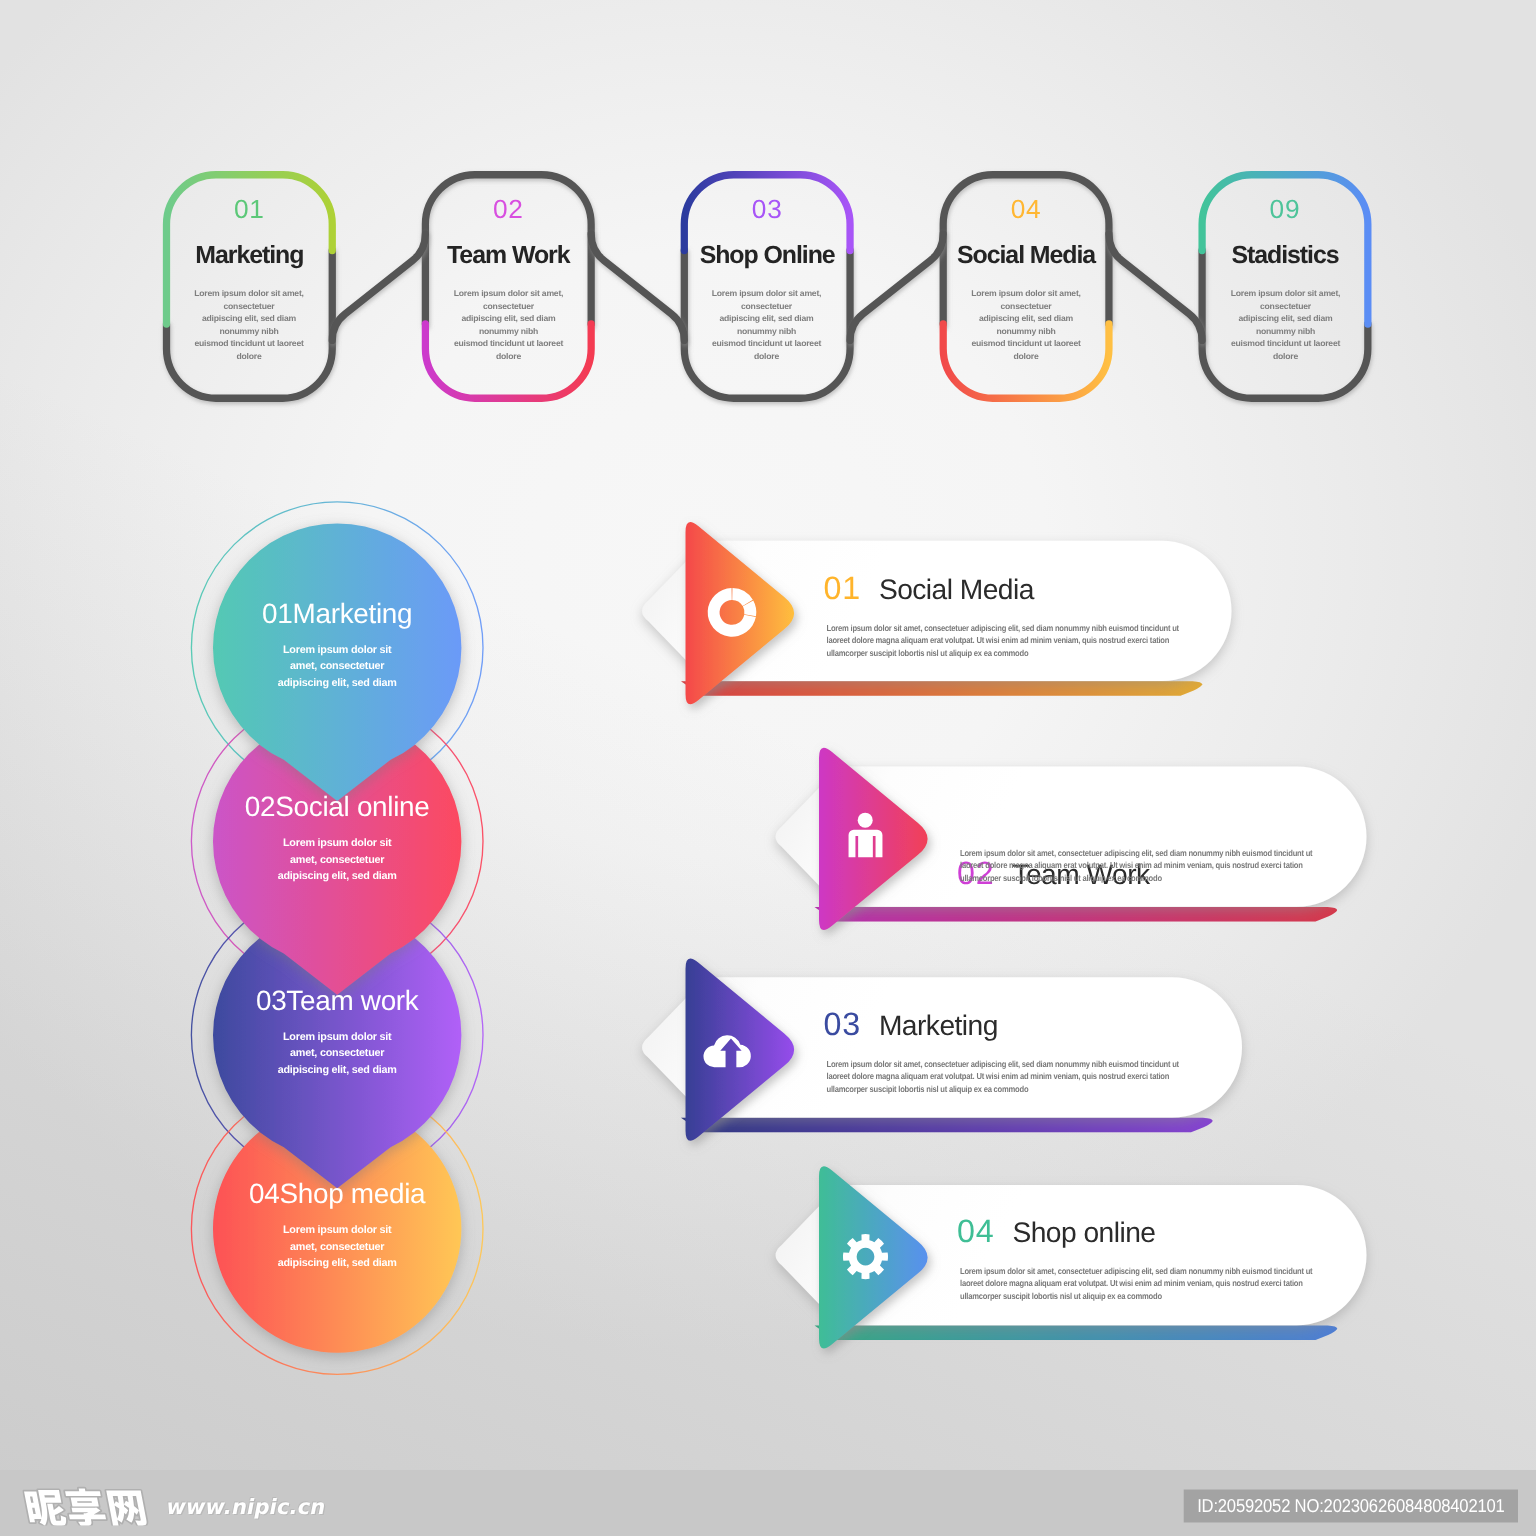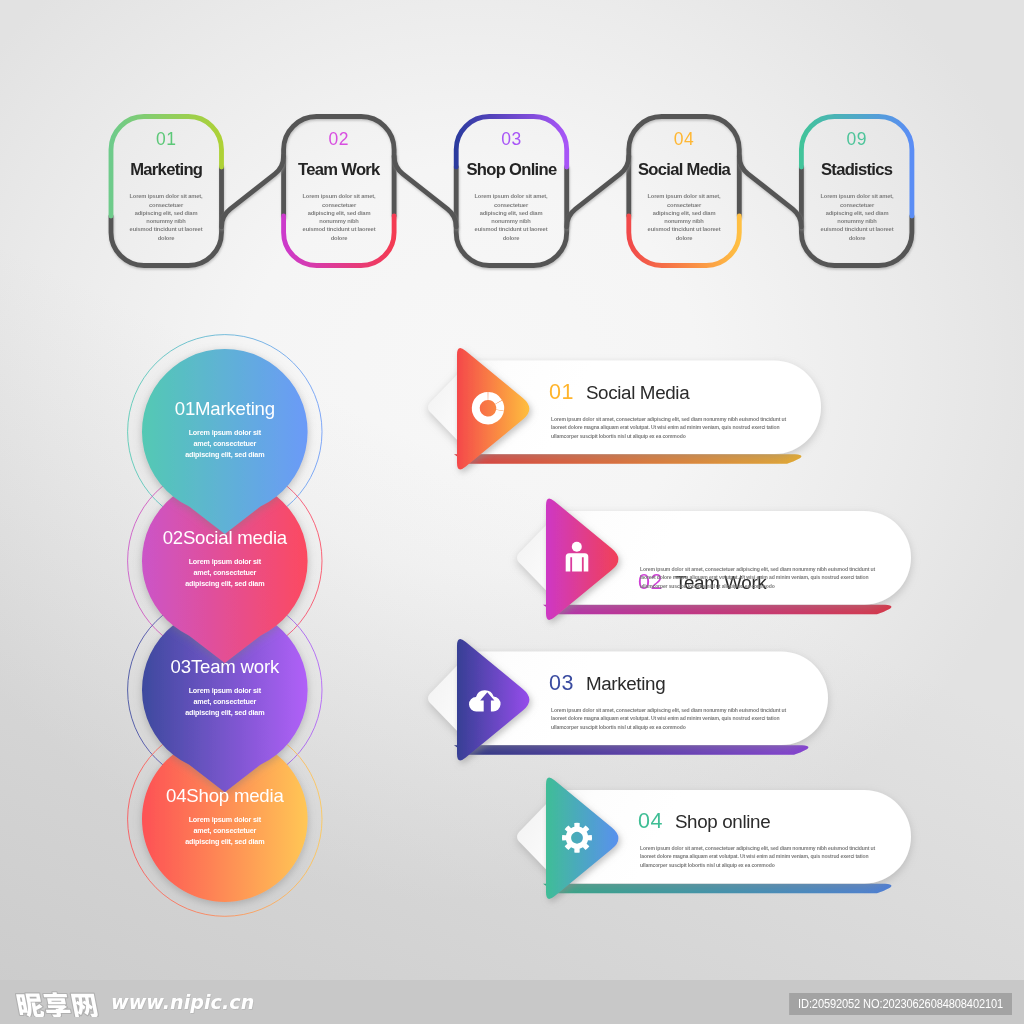--- a/index.html
+++ b/index.html
@@ -32,21 +32,21 @@
   .bn-num{font-size:21.5px;font-weight:300;letter-spacing:0.5px;}
   .bn-title{font-size:18.8px;font-weight:400;color:#2b2b2b;letter-spacing:-0.35px;}
   .bn-body{color:#7a7a7a;font-weight:700;}
   .bn-body>span{display:inline-block;font-size:11.6px;line-height:16.4px;letter-spacing:-.35px;white-space:nowrap;transform:scale(0.438,0.5);transform-origin:0 0;}
 
   
   #footer{position:absolute;left:0;bottom:0;width:1024px;height:44px;background:#c8c8c8;}
   #wm{position:absolute;left:15px;top:9px;display:flex;align-items:flex-end;gap:8px;}
   #wmlogo{display:block;}
   #wm .url{font-family:"DejaVu Sans",sans-serif;font-style:italic;font-weight:bold;
-           font-size:19px;color:#fff;letter-spacing:.1px;line-height:1;
+           font-size:14px;color:#fff;letter-spacing:.1px;line-height:1;
            padding-bottom:5px;
            text-shadow:0.8px 0.8px 0 #b9b9b9,-0.5px -0.5px 0 #b9b9b9;}
   #idtag{position:absolute;right:12px;top:12.5px;background:#a3a3a3;color:#ffffff;
          font-family:"Liberation Sans",sans-serif;font-size:12.4px;line-height:22px;
          height:22px;padding:0 10px 0 10px;letter-spacing:-0.15px;
          transform:scaleX(0.895);transform-origin:100% 50%;}
 </style>
 </head>
 <body>
 
@@ -181,21 +181,21 @@
         <path d="M 224.8 663.1 L 189.23 635.67 A 82.8 82.8 0 1 1 260.37 635.67 Z" fill="url(#pg1)" filter="url(#pinshadow)"></path>
         <path d="M 224.8 534 L 189.23 506.57 A 82.8 82.8 0 1 1 260.37 506.57 Z" fill="url(#pg0)" filter="url(#pinshadow)"></path>
       </g>
   </svg>
   <div id="pintexts">
       <div class="pin-txt" style="left: 124.8px; top: 397.8px;">
         <div class="pin-title">01Marketing</div>
         <div class="pin-body">Lorem ipsum dolor sit<br>amet, consectetuer<br>adipiscing elit, sed diam</div>
       </div>
       <div class="pin-txt" style="left: 124.8px; top: 526.9px;">
-        <div class="pin-title">02Social media</div>
+        <div class="pin-title">02Social online</div>
         <div class="pin-body">Lorem ipsum dolor sit<br>amet, consectetuer<br>adipiscing elit, sed diam</div>
       </div>
       <div class="pin-txt" style="left: 124.8px; top: 656px;">
         <div class="pin-title">03Team work</div>
         <div class="pin-body">Lorem ipsum dolor sit<br>amet, consectetuer<br>adipiscing elit, sed diam</div>
       </div>
       <div class="pin-txt" style="left: 124.8px; top: 785.1px;">
         <div class="pin-title">04Shop media</div>
         <div class="pin-body">Lorem ipsum dolor sit<br>amet, consectetuer<br>adipiscing elit, sed diam</div>
       </div>

